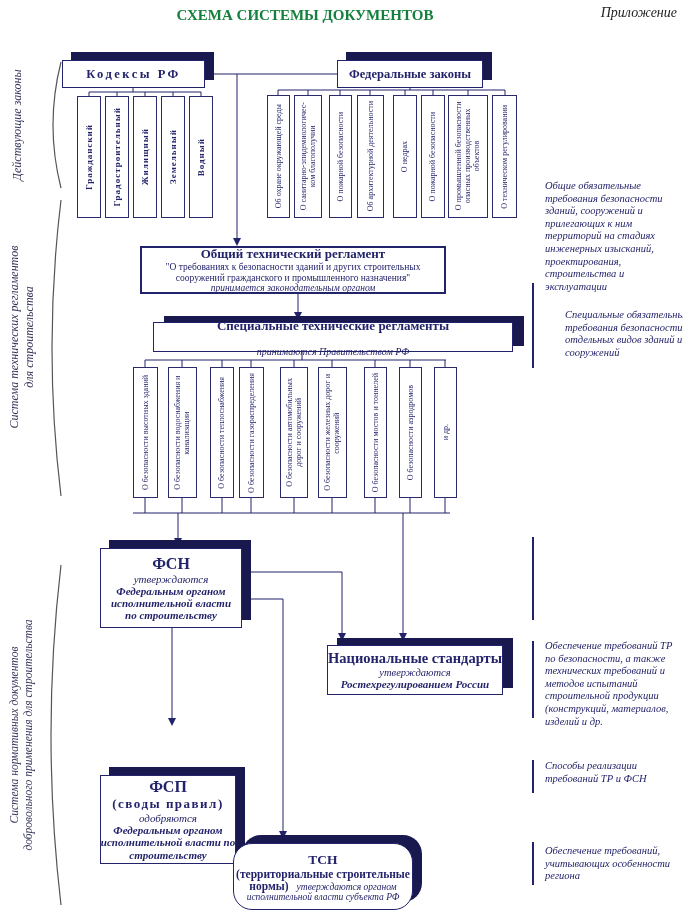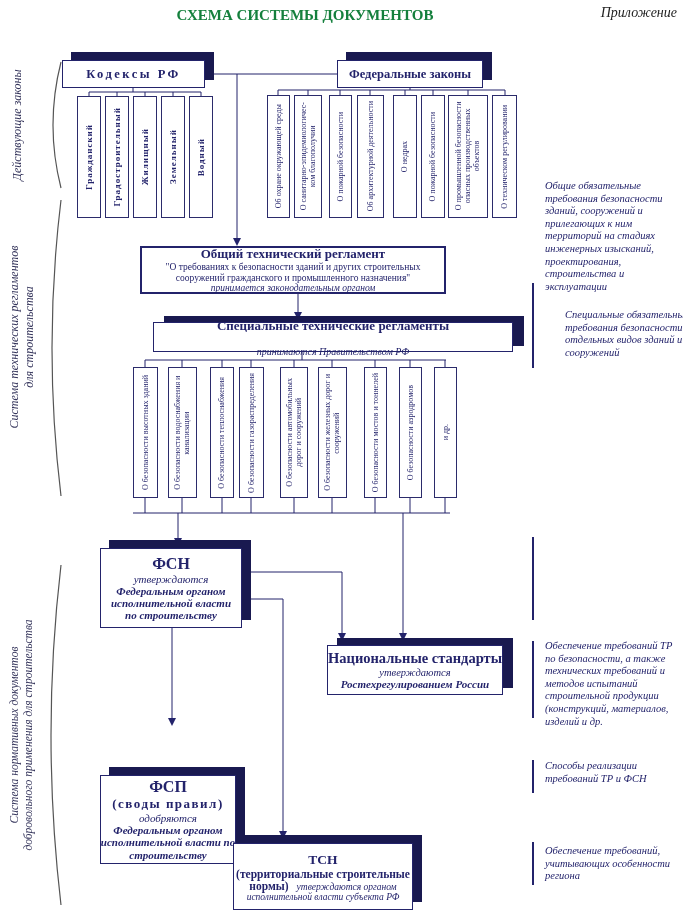--- a/index.html
+++ b/index.html
@@ -182,21 +182,21 @@
     <div class="t-bi" style="font-size:11px;">Ростехрегулированием России</div>
   </div>
 
   <div class="abs box sh" style="left:100px;top:728px;width:136px;height:89px;margin-top:47px;">
     <div class="t-b" style="font-size:16px;">ФСП</div>
     <div class="t-b" style="font-size:13px;letter-spacing:1.5px;">(своды правил)</div>
     <div class="t-i" style="font-size:11px;">одобряются</div>
     <div class="t-bi" style="font-size:11px;line-height:1.1;width:135px;">Федеральным органом исполнительной власти по строительству</div>
   </div>
 
-  <div class="abs box sh" style="left:233px;top:843px;width:180px;height:67px;">
+  <div class="abs box sh" style="left:233px;top:843px;width:180px;height:67px;border-radius:19px;">
     <div class="t-b" style="font-size:13.5px;">ТСН</div>
     <div class="t-b" style="font-size:11.5px;">(территориальные строительные</div>
     <div style="font-size:11.5px;">
       <span class="t-b">нормы)</span><span class="t-i gap" style="font-size:9.5px;">утверждаются органом</span>
     </div>
     <div class="t-i" style="font-size:9.5px;">исполнительной власти  субъекта РФ</div>
   </div>
 
   <div class="abs note" style="left:545px;top:180px;">Общие обязательные требования безопасности зданий, сооружений и прилегающих к ним территорий на стадиях инженерных изысканий, проектирования, строительства и эксплуатации</div>
   <div class="abs note" style="left:545px;top:309px;margin-left:20px;">Специальные обязательные требования безопасности для отдельных видов зданий и сооружений</div>

